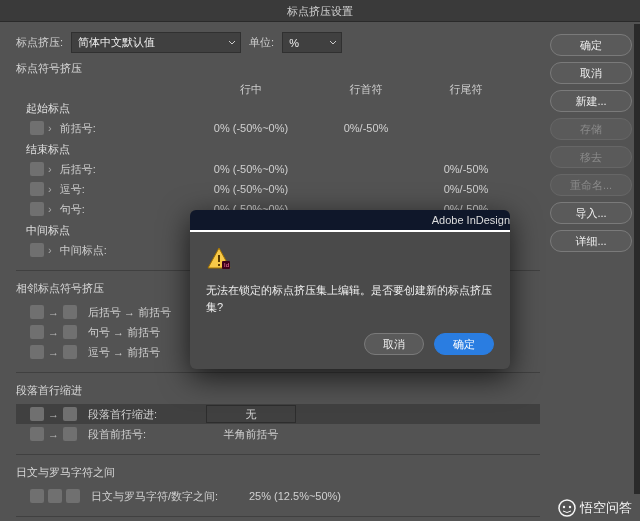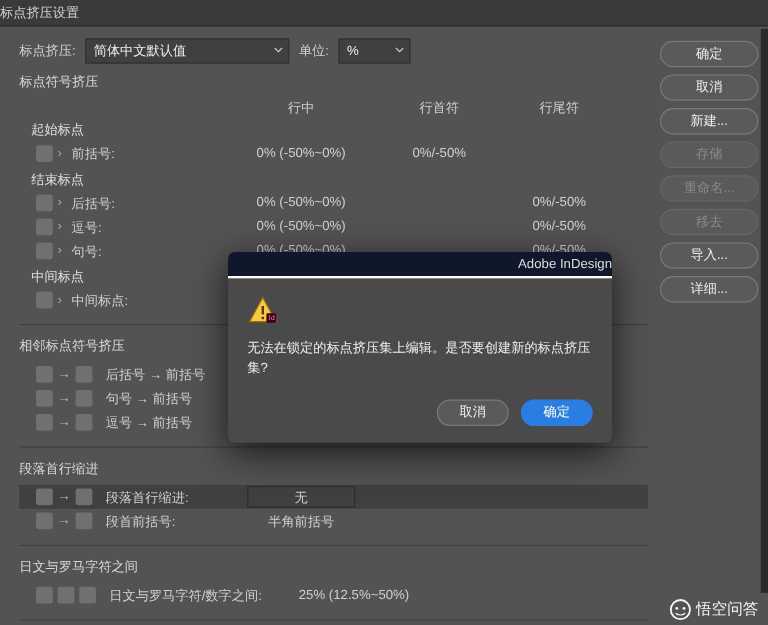--- a/index.html
+++ b/index.html
@@ -10,21 +10,21 @@
     color: #d0d0d0;
     width: 640px;
     height: 521px;
     overflow: hidden;
     position: relative;
   }
   .window { width: 640px; height: 521px; background: #535353; }
   .titlebar {
     height: 22px;
     background: #3a3a3a;
-    text-align: left;
+    text-align: center;
     line-height: 22px;
     color: #d0d0d0;
     border-bottom: 1px solid #2a2a2a;
   }
   .body { display: flex; padding: 10px 8px 0 16px; gap: 10px; }
   .main { flex: 1; }
   .side { width: 82px; display: flex; flex-direction: column; gap: 6px; padding-top: 2px; }
   .pillbtn {
     background: #5a5a5a;
     border: 1px solid #7a7a7a;
@@ -267,22 +267,22 @@
       </div>
 
       <hr class="div">
     </div>
 
     <div class="side">
       <div class="pillbtn">确定</div>
       <div class="pillbtn">取消</div>
       <div class="pillbtn">新建...</div>
       <div class="pillbtn disabled">存储</div>
+      <div class="pillbtn disabled">移去</div>
       <div class="pillbtn disabled">重命名...</div>
-      <div class="pillbtn disabled">移去</div>
       <div class="pillbtn">导入...</div>
       <div class="pillbtn">详细...</div>
     </div>
   </div>
 </div>
 
 <div class="rightstrip"></div>
 
 <div class="modal">
   <div class="modal-title">Adobe InDesign</div>

